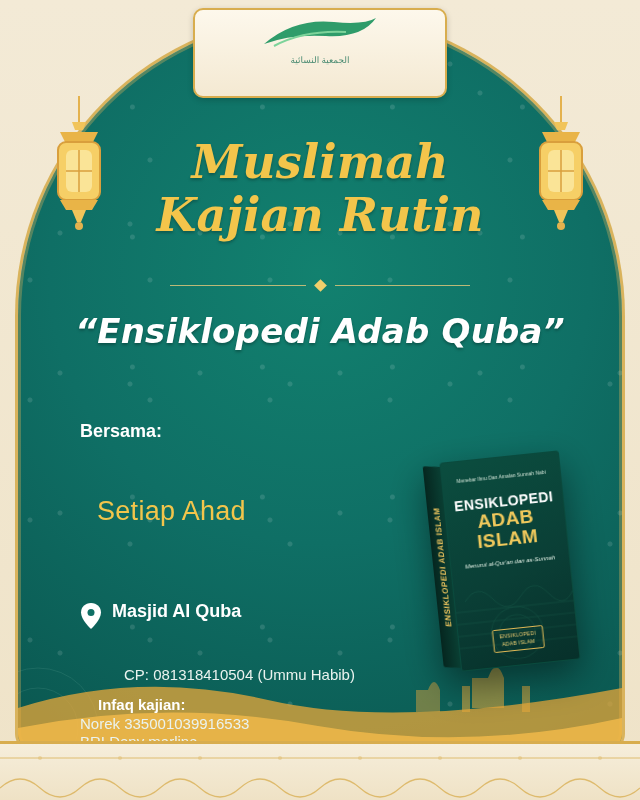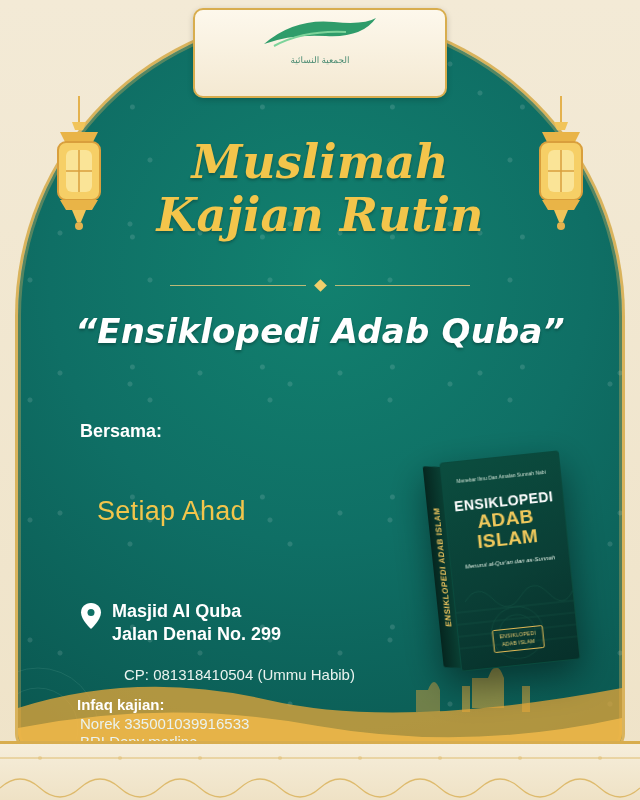--- a/index.html
+++ b/index.html
@@ -108,21 +108,21 @@
   .place{
     position:absolute;left:62px;top:578px;display:flex;align-items:flex-start;gap:10px;margin-top:6px;
   }
   .pin{margin-top:3px;flex:0 0 auto;}
   .place-lines{font-weight:bold;font-size:18px;color:#ffffff;line-height:1.3;}
 
   .cp{
     position:absolute;left:62px;top:650px;font-size:15px;color:#eaf3ef;margin-left:44px;
   }
   .infaq-title{
-    position:absolute;left:59px;top:680px;font-size:15px;font-weight:bold;color:#ffffff;
+    position:absolute;left:80px;top:680px;font-size:15px;font-weight:bold;color:#ffffff;
   }
   .infaq-1{position:absolute;left:62px;top:699px;font-size:15px;color:#eaf3ef;}
   .infaq-2{position:absolute;left:62px;top:717px;font-size:15px;color:#eaf3ef;}
 
   
   .dunes{position:absolute;left:0;right:0;bottom:0;height:190px;z-index:2;}
 
   
   .book{position:absolute;right:52px;top:440px;z-index:3;
     transform:rotate(-6deg);
@@ -225,21 +225,20 @@
 
       <div class="day">Setiap Ahad</div>
 
       <div class="place">
         <svg class="pin" width="22" height="26" viewBox="0 0 22 26">
           <path d="M11 0C5 0 1 4.3 1 9.6 1 17 11 26 11 26s10-9 10-16.4C21 4.3 17 0 11 0z" fill="#ffffff"></path>
           <circle cx="11" cy="9.4" r="3.5" fill="#0f6f65"></circle>
         </svg>
         <div class="place-lines">
           <div>Masjid Al Quba</div>
-          <div>Jalan Denai No. 299</div>
         </div>
       </div>
 
       <div class="cp">CP: 081318410504 (Ummu Habib)</div>
       <div class="infaq-title">Infaq kajian:</div>
       <div class="infaq-1">Norek 335001039916533</div>
       <div class="infaq-2">BRI Deny marlina</div>
 
       <div class="book">
         <div class="book-spine">

